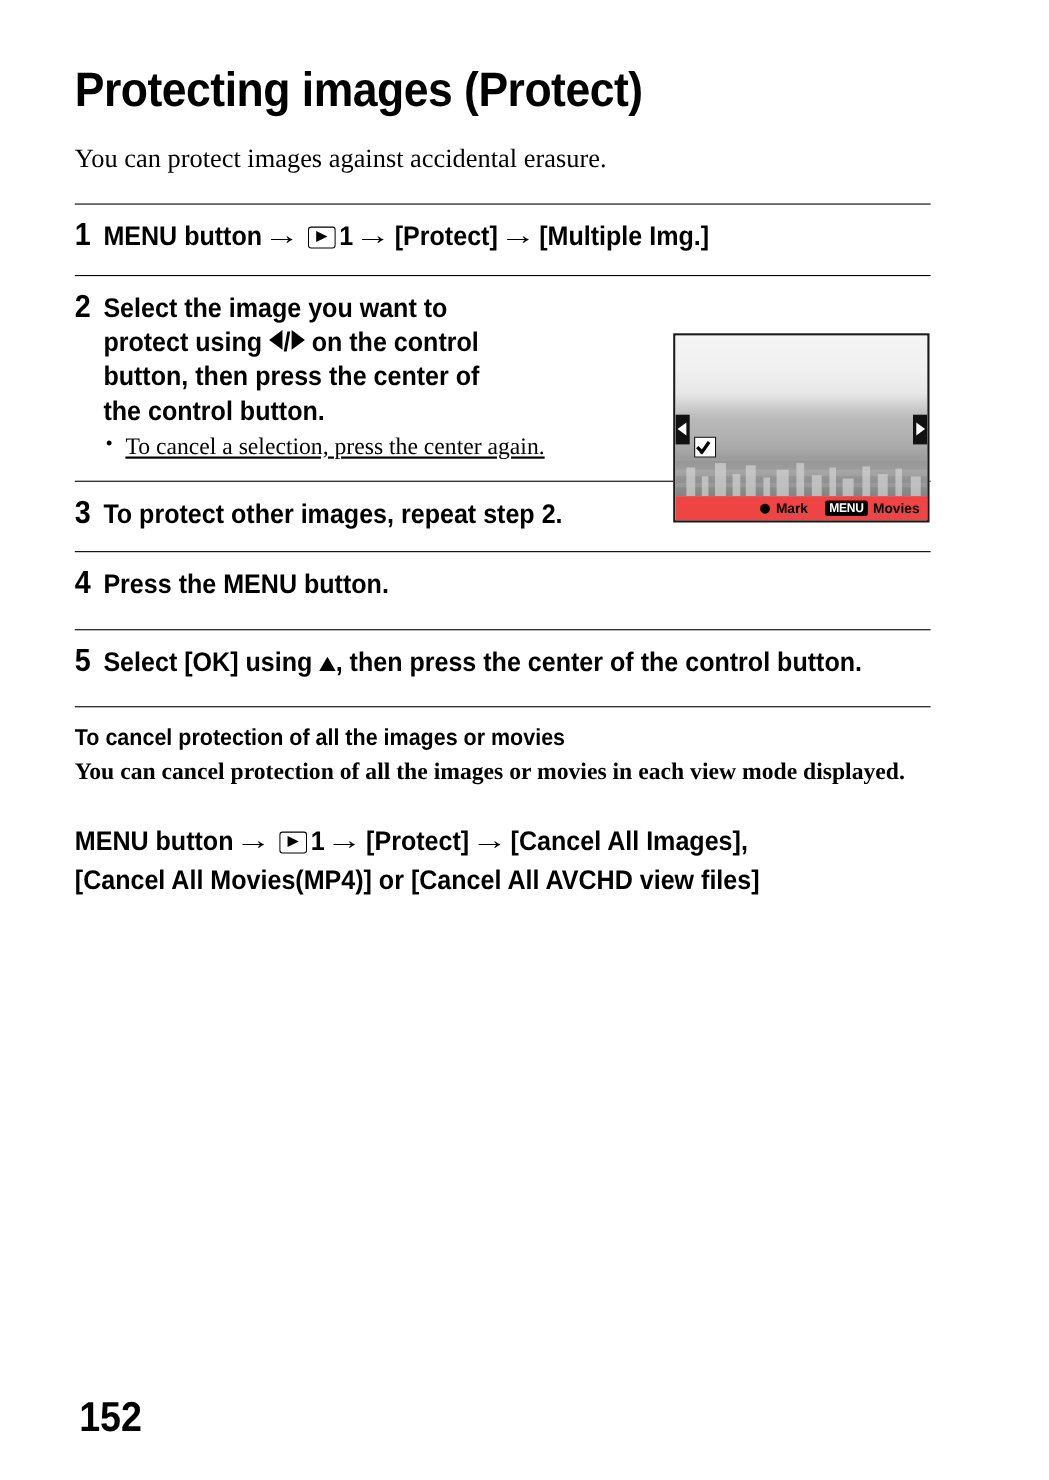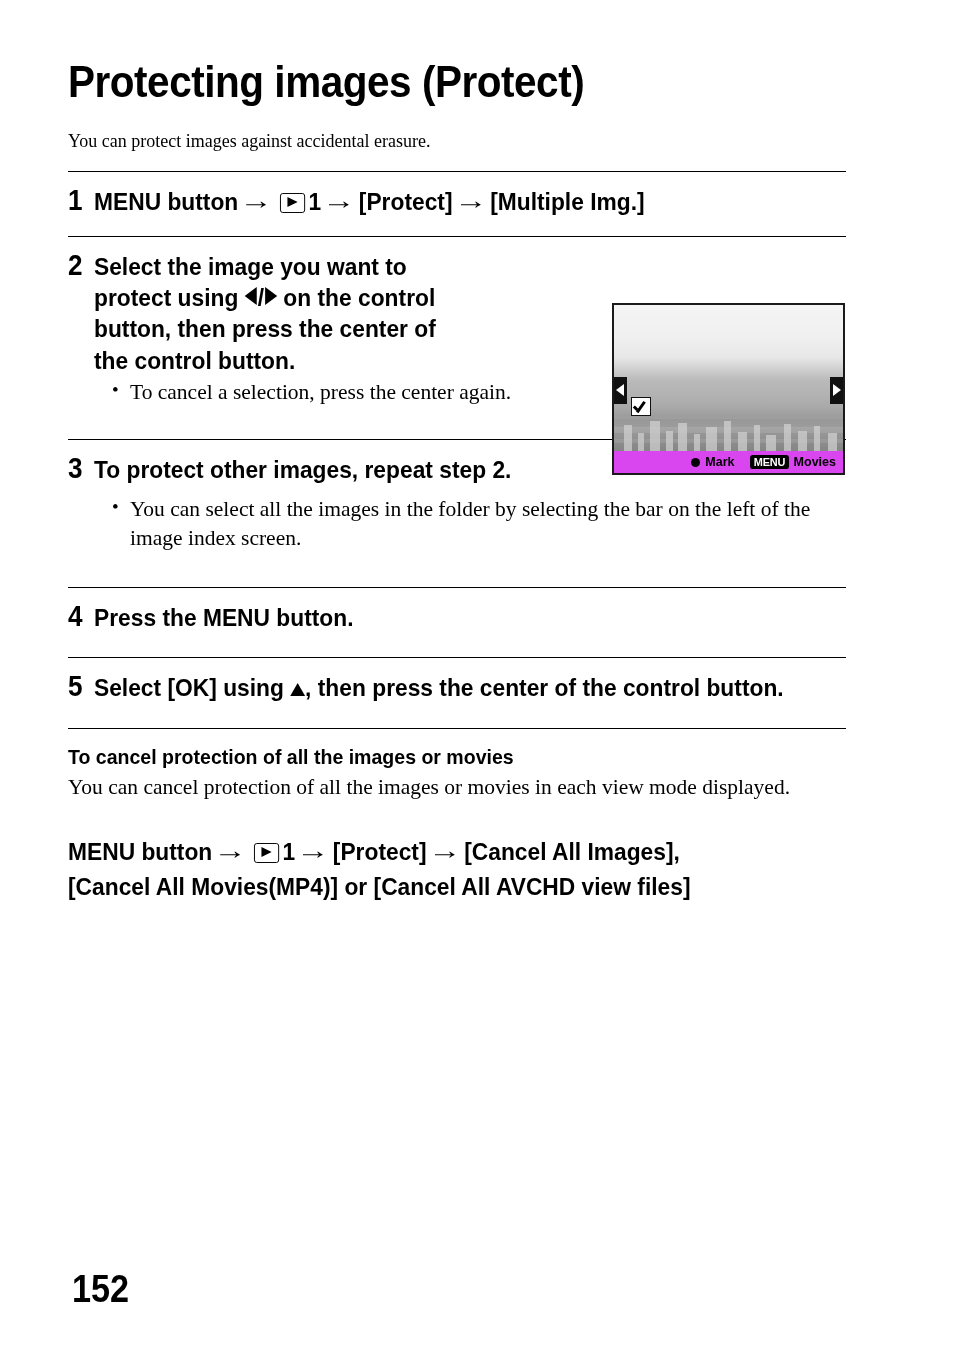--- a/index.html
+++ b/index.html
@@ -35,21 +35,21 @@
     font-size: 44px;
     letter-spacing: -0.5px;
     line-height: 1.0;
     transform: scaleX(0.92);
     transform-origin: left center;
     margin: 0;
     padding-top: 60px;
     white-space: nowrap;
   }
   .intro {
-    font-size: 18px;
+    font-size: 24px;
     line-height: 1.3;
     margin-top: 26px;
   }
 
   
   .rule {
     border: 0;
     border-top: 1.6px solid #000;
     margin: 0;
     width: 778px;
@@ -87,23 +87,24 @@
     transform-origin: left top;
   }
   .step-head.nowrap { white-space: nowrap; }
 
   .sub {
     font-size: 21.5px;
     line-height: 1.32;
     margin-top: 10px;
   }
   .bullets {
-    margin: 16px;
+    margin: 0;
     padding: 0;
     list-style: none;
+    text-decoration: underline;
   }
   .bullets li {
     position: relative;
     padding-left: 20px;
     font-size: 21.5px;
     line-height: 1.34;
   }
   .bullets li:before {
     content: "\2022";
     position: absolute;
@@ -287,21 +288,21 @@
     background: #000;
     transform: rotate(-55deg);
     transform-origin: left center;
   }
   .screen-bar {
     position: absolute;
     left: 0;
     top: 146px;
     right: 0;
     bottom: 0;
-    background: #d946ef;
+    background: #ef4444;
     display: flex;
     align-items: center;
     justify-content: flex-end;
     padding-right: 7px;
     font-family: "Liberation Sans Narrow", "Liberation Sans", sans-serif;
     font-weight: bold;
     font-size: 12.5px;
   }
   .bar-dot {
     display: inline-block;
@@ -396,23 +397,20 @@
           <li>To cancel a selection, press the center again.</li>
         </ul>
       </div>
     </div>
 
     <hr class="rule">
     <div class="step" style="margin-top:14px;margin-bottom:18px;">
       <div class="step-num">3</div>
       <div class="step-body">
         <div class="step-head">To protect other images, repeat step 2.</div>
-        <ul class="bullets" style="margin-top:10px;">
-          <li>You can select all the images in the folder by selecting the bar on the left of the image index screen.</li>
-        </ul>
       </div>
     </div>
 
     <hr class="rule">
     <div class="step" style="margin-top:14px;margin-bottom:24px;">
       <div class="step-num">4</div>
       <div class="step-body">
         <div class="step-head">Press the MENU button.</div>
       </div>
     </div>
@@ -424,21 +422,21 @@
         <div class="step-head nowrap">
           <span>Select [OK] using</span>
           <span class="tri-up"></span><span>, then press the center of the control button.</span>
         </div>
       </div>
     </div>
 
     <hr class="rule rule-thin">
     <div style="margin-top:16px;">
       <div class="section-head">To cancel protection of all the images or movies</div>
-      <div class="section-body" style="width:765px;">You can cancel protection of all the images or movies in each view mode displayed.</div>
+      <div class="section-body" style="width:765px;font-weight:bold;">You can cancel protection of all the images or movies in each view mode displayed.</div>
 
       <div class="menupath" style="margin-top:34px;">
         <div>
           <span>MENU button</span><span class="arrow-long">→</span><span class="playback-icon"></span><span>1</span><span class="arrow-long">→</span><span>[Protect]</span><span class="arrow-long">→</span><span>[Cancel All Images],</span>
         </div>
         <div>[Cancel All Movies(MP4)] or [Cancel All AVCHD view files]</div>
       </div>
     </div>
 
   </div>

